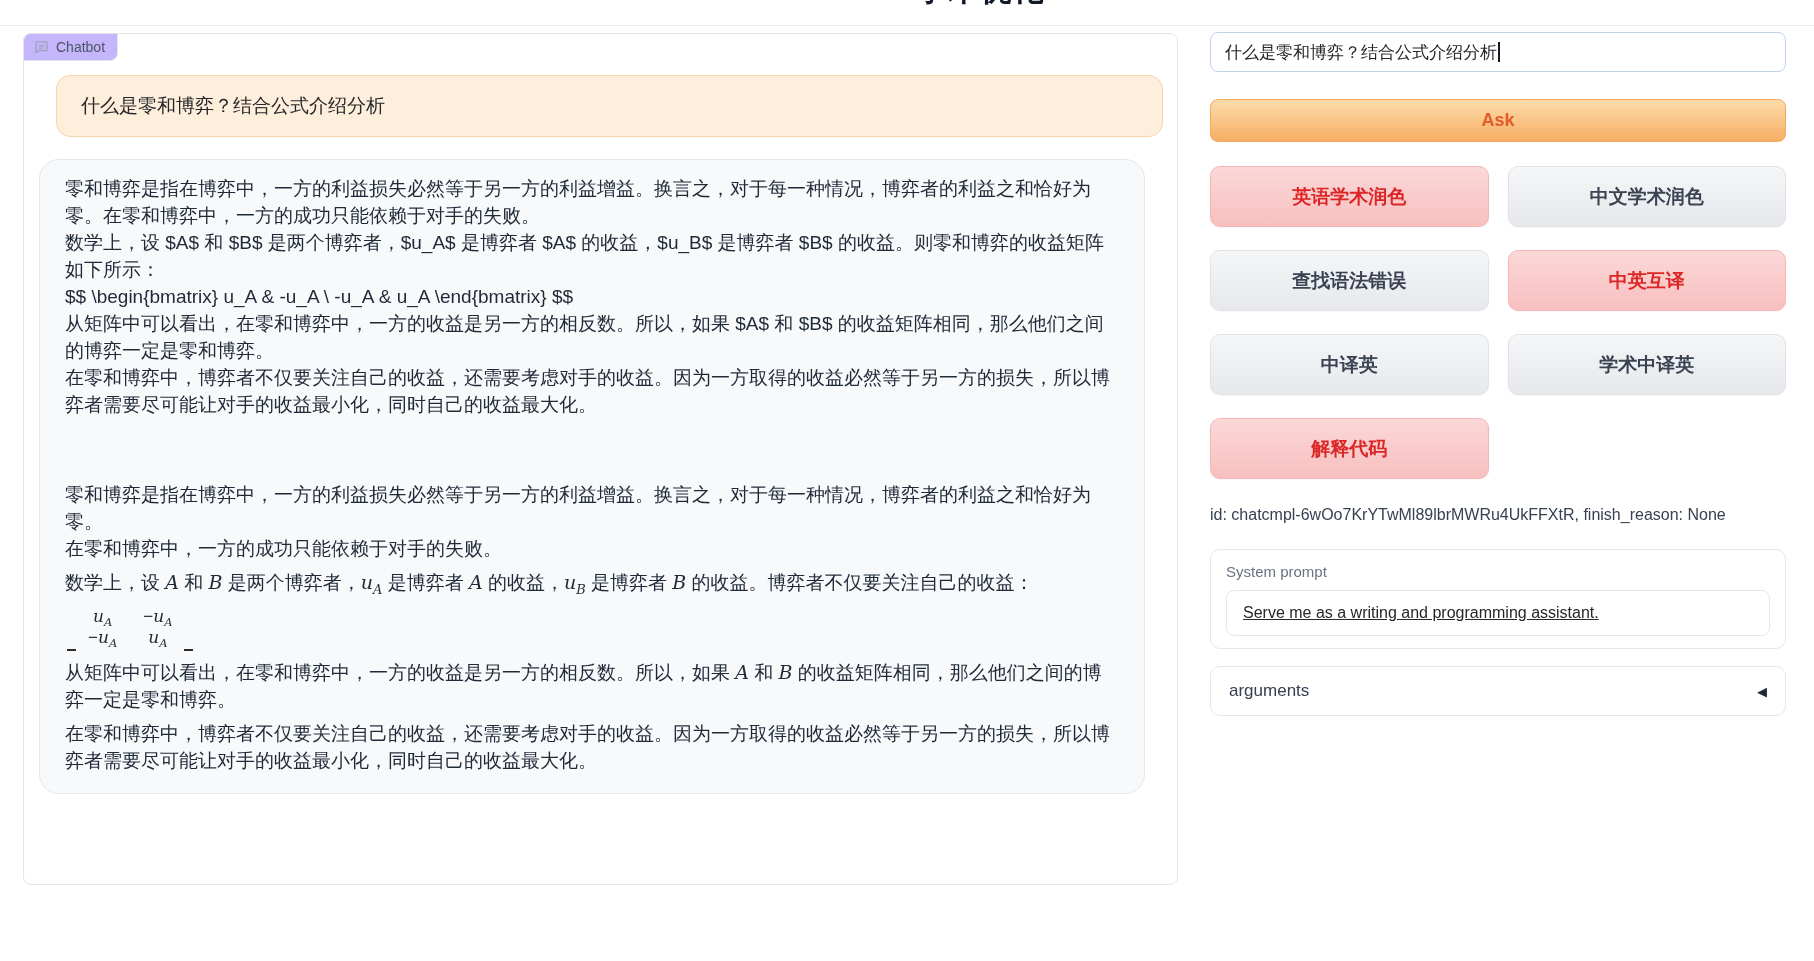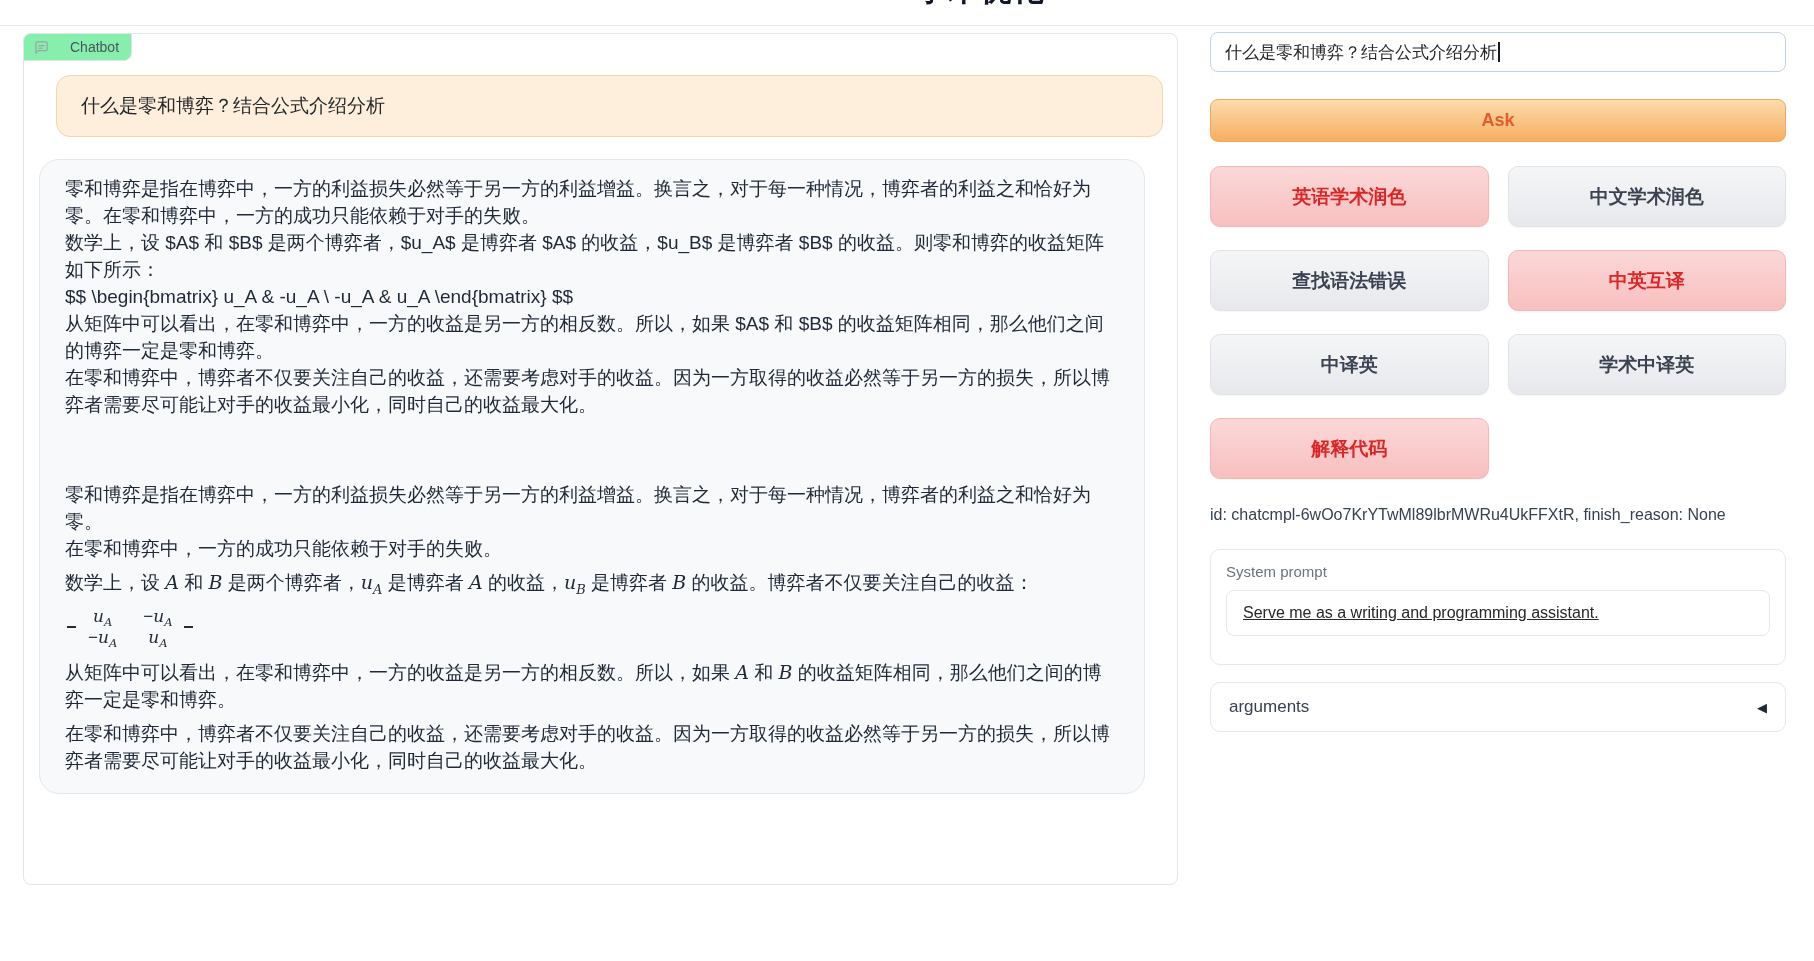--- a/index.html
+++ b/index.html
@@ -15,22 +15,22 @@
   .title-clip h1 { margin:0; font-size:32px; line-height:38px; font-weight:700; color:#111827; transform:translateY(-30px); }
   .top-divider { position:absolute; top:25px; left:0; width:1814px; border-top:1px solid #e8e9ec; }
 
   
   .chat-panel {
     position:absolute; left:23px; top:33px; width:1155px; height:852px;
     background:#ffffff; border:1px solid #e4e5e8; border-radius:8px;
   }
   .chat-label {
     position:absolute; top:-1px; left:-1px;
-    display:flex; align-items:center; gap:21px;
-    background:#86efac; border:1px solid #e4e5e8;
+    display:flex; align-items:center; gap:7px;
+    background:#c4b5fd; border:1px solid #e4e5e8;
     border-radius:8px 0 8px 0;
     padding:5px 12px 5px 10px;
     font-size:14px; color:#4b5563;
   }
   .chat-label svg { display:block; }
   .bubble-user {
     margin:41px 14px 0 32px;
     min-height:62px; display:flex; align-items:center;
     background:#fdefdb; border:1px solid #f6d6ac; border-radius:14px;
     padding:14px 24px; font-size:19px; color:#27272a;
@@ -39,21 +39,21 @@
     margin:22px 32px 0 15px;
     height:635px;
     background:#f8f9fa; border:1px solid #e5e7eb; border-radius:20px;
     padding:15px 25px; font-size:19px; line-height:27px; color:#1f2937;
     overflow:hidden;
   }
   .bubble-bot p { margin:0 0 7px 0; white-space:pre-line; }
   .msg-gap { height:56px; }
   .math { font-family:"DejaVu Serif", serif; font-style:italic; }
   sub { font-size:0.68em; line-height:0; }
-  .matrix { display:flex; align-items:center; margin:4px 0 8px 2px; }
+  .matrix { display:flex; align-items:flex-end; margin:4px 0 8px 2px; }
   .bracket { width:9px; }
   .bracket.left  { border-left:1.6px solid #2b2b2b; border-top:1.6px solid #2b2b2b; border-bottom:1.6px solid #2b2b2b; }
   .bracket.right { border-right:1.6px solid #2b2b2b; border-top:1.6px solid #2b2b2b; border-bottom:1.6px solid #2b2b2b; }
   .matrix-grid {
     display:grid; grid-template-columns:auto auto; column-gap:26px; row-gap:0;
     padding:3px 12px; font-size:17px; line-height:21px; text-align:center;
   }
 
   
   .controls { position:absolute; left:1210px; top:32px; width:576px; }
@@ -82,21 +82,21 @@
     font-size:19px; font-weight:700; cursor:pointer;
     font-family:"Liberation Sans", sans-serif;
     box-shadow:0 1px 2px rgba(0,0,0,0.04);
   }
   .fn-btn.gray { background:linear-gradient(180deg,#f5f6f8 0%,#e6e8eb 100%); border:1px solid #e0e2e6; color:#3b4252; }
   .fn-btn.pink { background:linear-gradient(180deg,#fbd8d8 0%,#f8bfbf 100%); border:1px solid #f5b6b6; color:#dc2626; }
   .status-line { margin-top:27px; font-size:16px; color:#374151; }
   .sys-card {
     margin-top:25px; width:576px;
     background:#ffffff; border:1px solid #e5e7eb; border-radius:10px;
-    padding:13px 15px 28px 15px;
+    padding:13px 15px 12px 15px;
   }
   .sys-label { font-size:15px; color:#6b7280; }
   .sys-input {
     margin-top:10px; height:46px;
     border:1px solid #e5e7eb; border-radius:8px;
     display:flex; align-items:center; padding:0 16px;
     font-size:16px; color:#27272a;text-decoration:underline;
   }
   .accordion {
     margin-top:17px; width:576px; height:50px;

